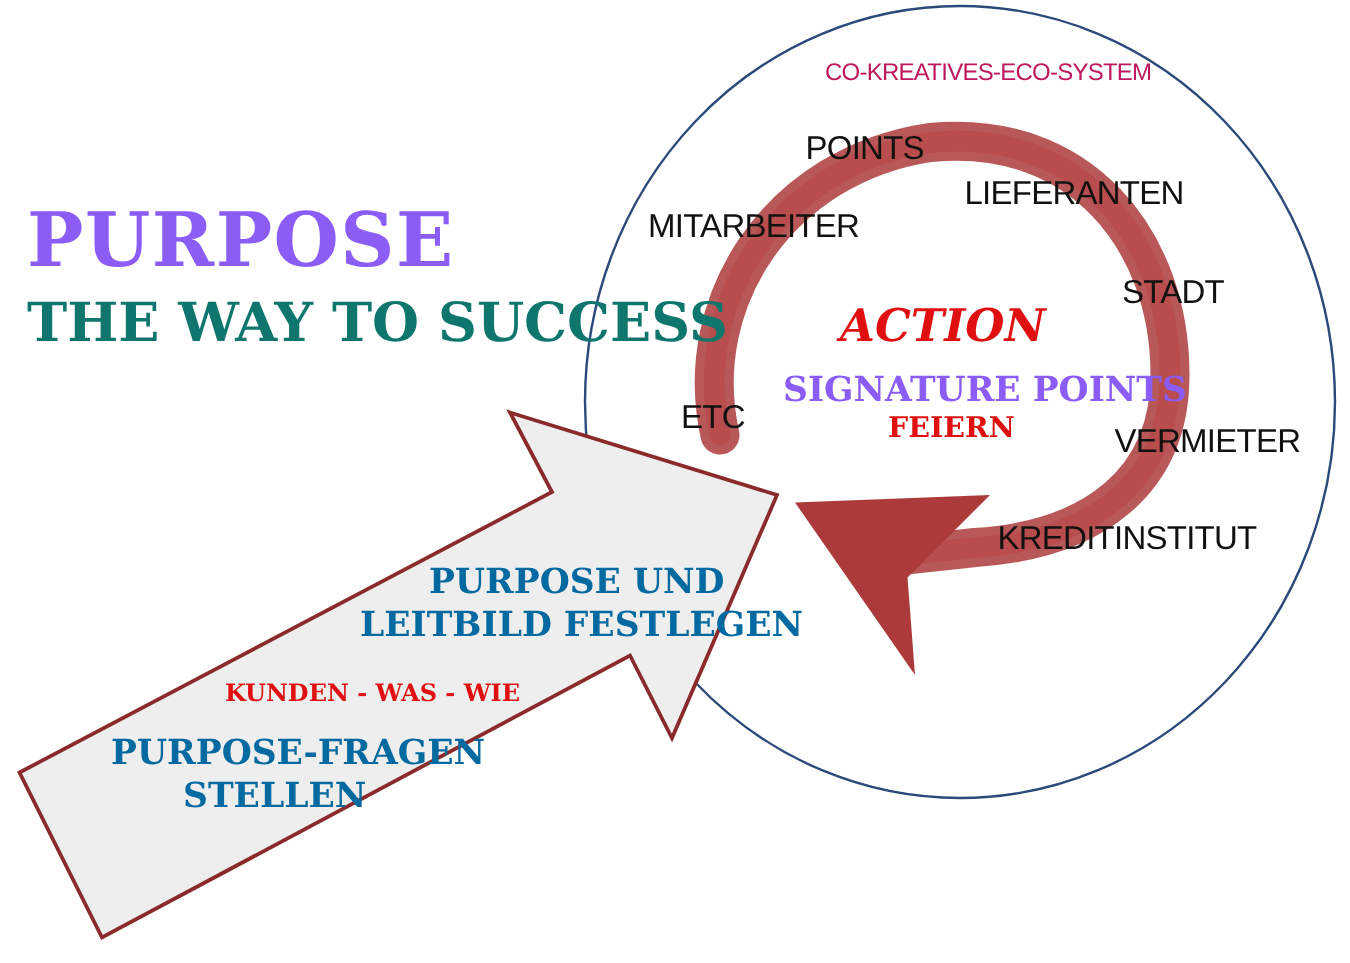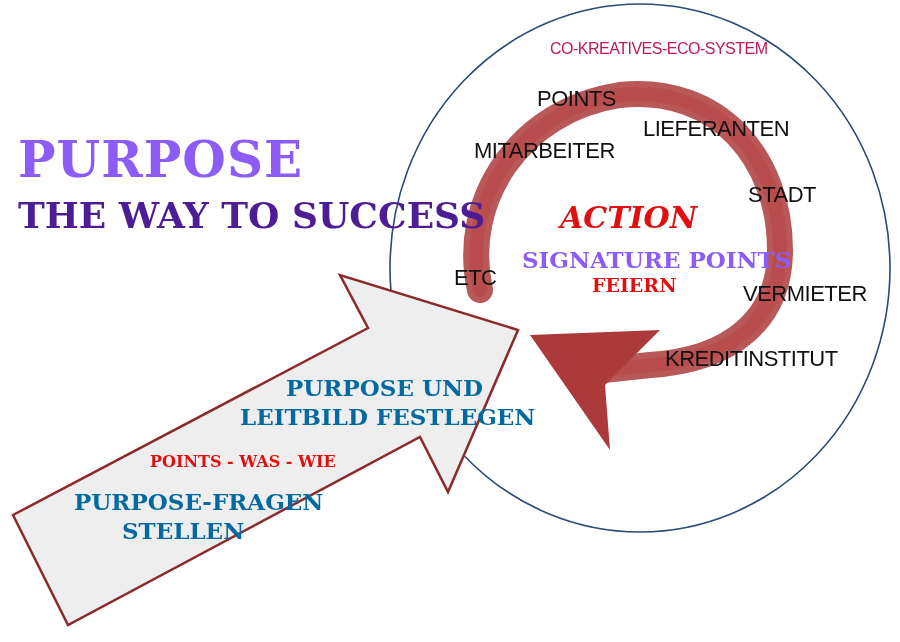--- a/index.html
+++ b/index.html
@@ -1,20 +1,20 @@
 <!DOCTYPE html>
 <html><head>
 <meta charset="utf-8">
 <style>
   html,body{margin:0;padding:0;background:#ffffff;}
   body{width:900px;height:642px;position:relative;overflow:hidden;font-family:"DejaVu Sans",sans-serif;}
   .abs{position:absolute;white-space:nowrap;}
   svg.bg{position:absolute;left:0;top:0;}
   .title1{left:18px;top:130px;font-family:"DejaVu Serif",serif;font-weight:900;font-size:50px;color:#8b5cf6;letter-spacing:1px;}
-  .title2{left:18px;top:194px;font-family:"DejaVu Serif",serif;font-weight:900;font-size:36px;color:#4c1d95;letter-spacing:0px;}
+  .title2{left:18px;top:194px;font-family:"DejaVu Serif",serif;font-weight:900;font-size:36px;color:#0f766e;letter-spacing:0px;}
   .eco{left:550px;top:40px;font-family:"Liberation Sans",sans-serif;font-size:16px;color:#be185d;letter-spacing:-0.5px;}
   .stake{font-family:"Liberation Sans",sans-serif;font-size:22px;color:#111111;letter-spacing:-0.5px;}
   .action{left:560px;top:200px;font-family:"DejaVu Serif",serif;font-weight:900;font-size:30px;color:#e01010;font-style:italic;}
   .sig{left:522px;top:246px;font-family:"DejaVu Serif",serif;font-weight:700;font-size:23px;color:#8b5cf6;}
   .feiern{left:592px;top:274px;font-family:"DejaVu Serif",serif;font-weight:900;font-size:19px;color:#e01010;}
   .arrowtxt{font-family:"DejaVu Serif",serif;font-weight:700;font-size:23px;color:#0369a1;}
   .wwwtxt{font-family:"DejaVu Serif",serif;font-weight:900;font-size:16px;color:#e01010;}
 </style>
 </head>
 <body>
@@ -32,27 +32,27 @@
   <polygon points="13,515 368,328 340,275 518,330 448,492 420,437 68,625" fill="#eeeeee" stroke="#8b2a2a" stroke-width="2.5" stroke-linejoin="miter"></polygon>
 </svg>
 
 <div class="abs title1">PURPOSE</div>
 <div class="abs title2">THE WAY TO SUCCESS</div>
 
 <div class="abs eco">CO-KREATIVES-ECO-SYSTEM</div>
 
 <div class="abs stake" style="left:537px;top:86px;">POINTS</div>
 <div class="abs stake" style="left:643px;top:116px;">LIEFERANTEN</div>
-<div class="abs stake" style="left:432px;top:138px;margin-left:42px;">MITARBEITER</div>
+<div class="abs stake" style="left:432px;top:138px;">MITARBEITER</div>
 <div class="abs stake" style="left:748px;top:182px;">STADT</div>
 <div class="abs stake" style="left:454px;top:265px;">ETC</div>
 <div class="abs stake" style="left:711px;top:281px;margin-left:32px;">VERMIETER</div>
 <div class="abs stake" style="left:665px;top:346px;">KREDITINSTITUT</div>
 
 <div class="abs action">ACTION</div>
 <div class="abs sig">SIGNATURE POINTS</div>
 <div class="abs feiern">FEIERN</div>
 
 <div class="abs arrowtxt" style="left:286px;top:374px;">PURPOSE UND</div>
 <div class="abs arrowtxt" style="left:240px;top:403px;">LEITBILD FESTLEGEN</div>
-<div class="abs wwwtxt" style="left:150px;top:452px;">POINTS - WAS - WIE</div>
+<div class="abs wwwtxt" style="left:150px;top:452px;">KUNDEN - WAS - WIE</div>
 <div class="abs arrowtxt" style="left:74px;top:488px;">PURPOSE-FRAGEN</div>
 <div class="abs arrowtxt" style="left:122px;top:517px;">STELLEN</div>
 
 </body></html>

